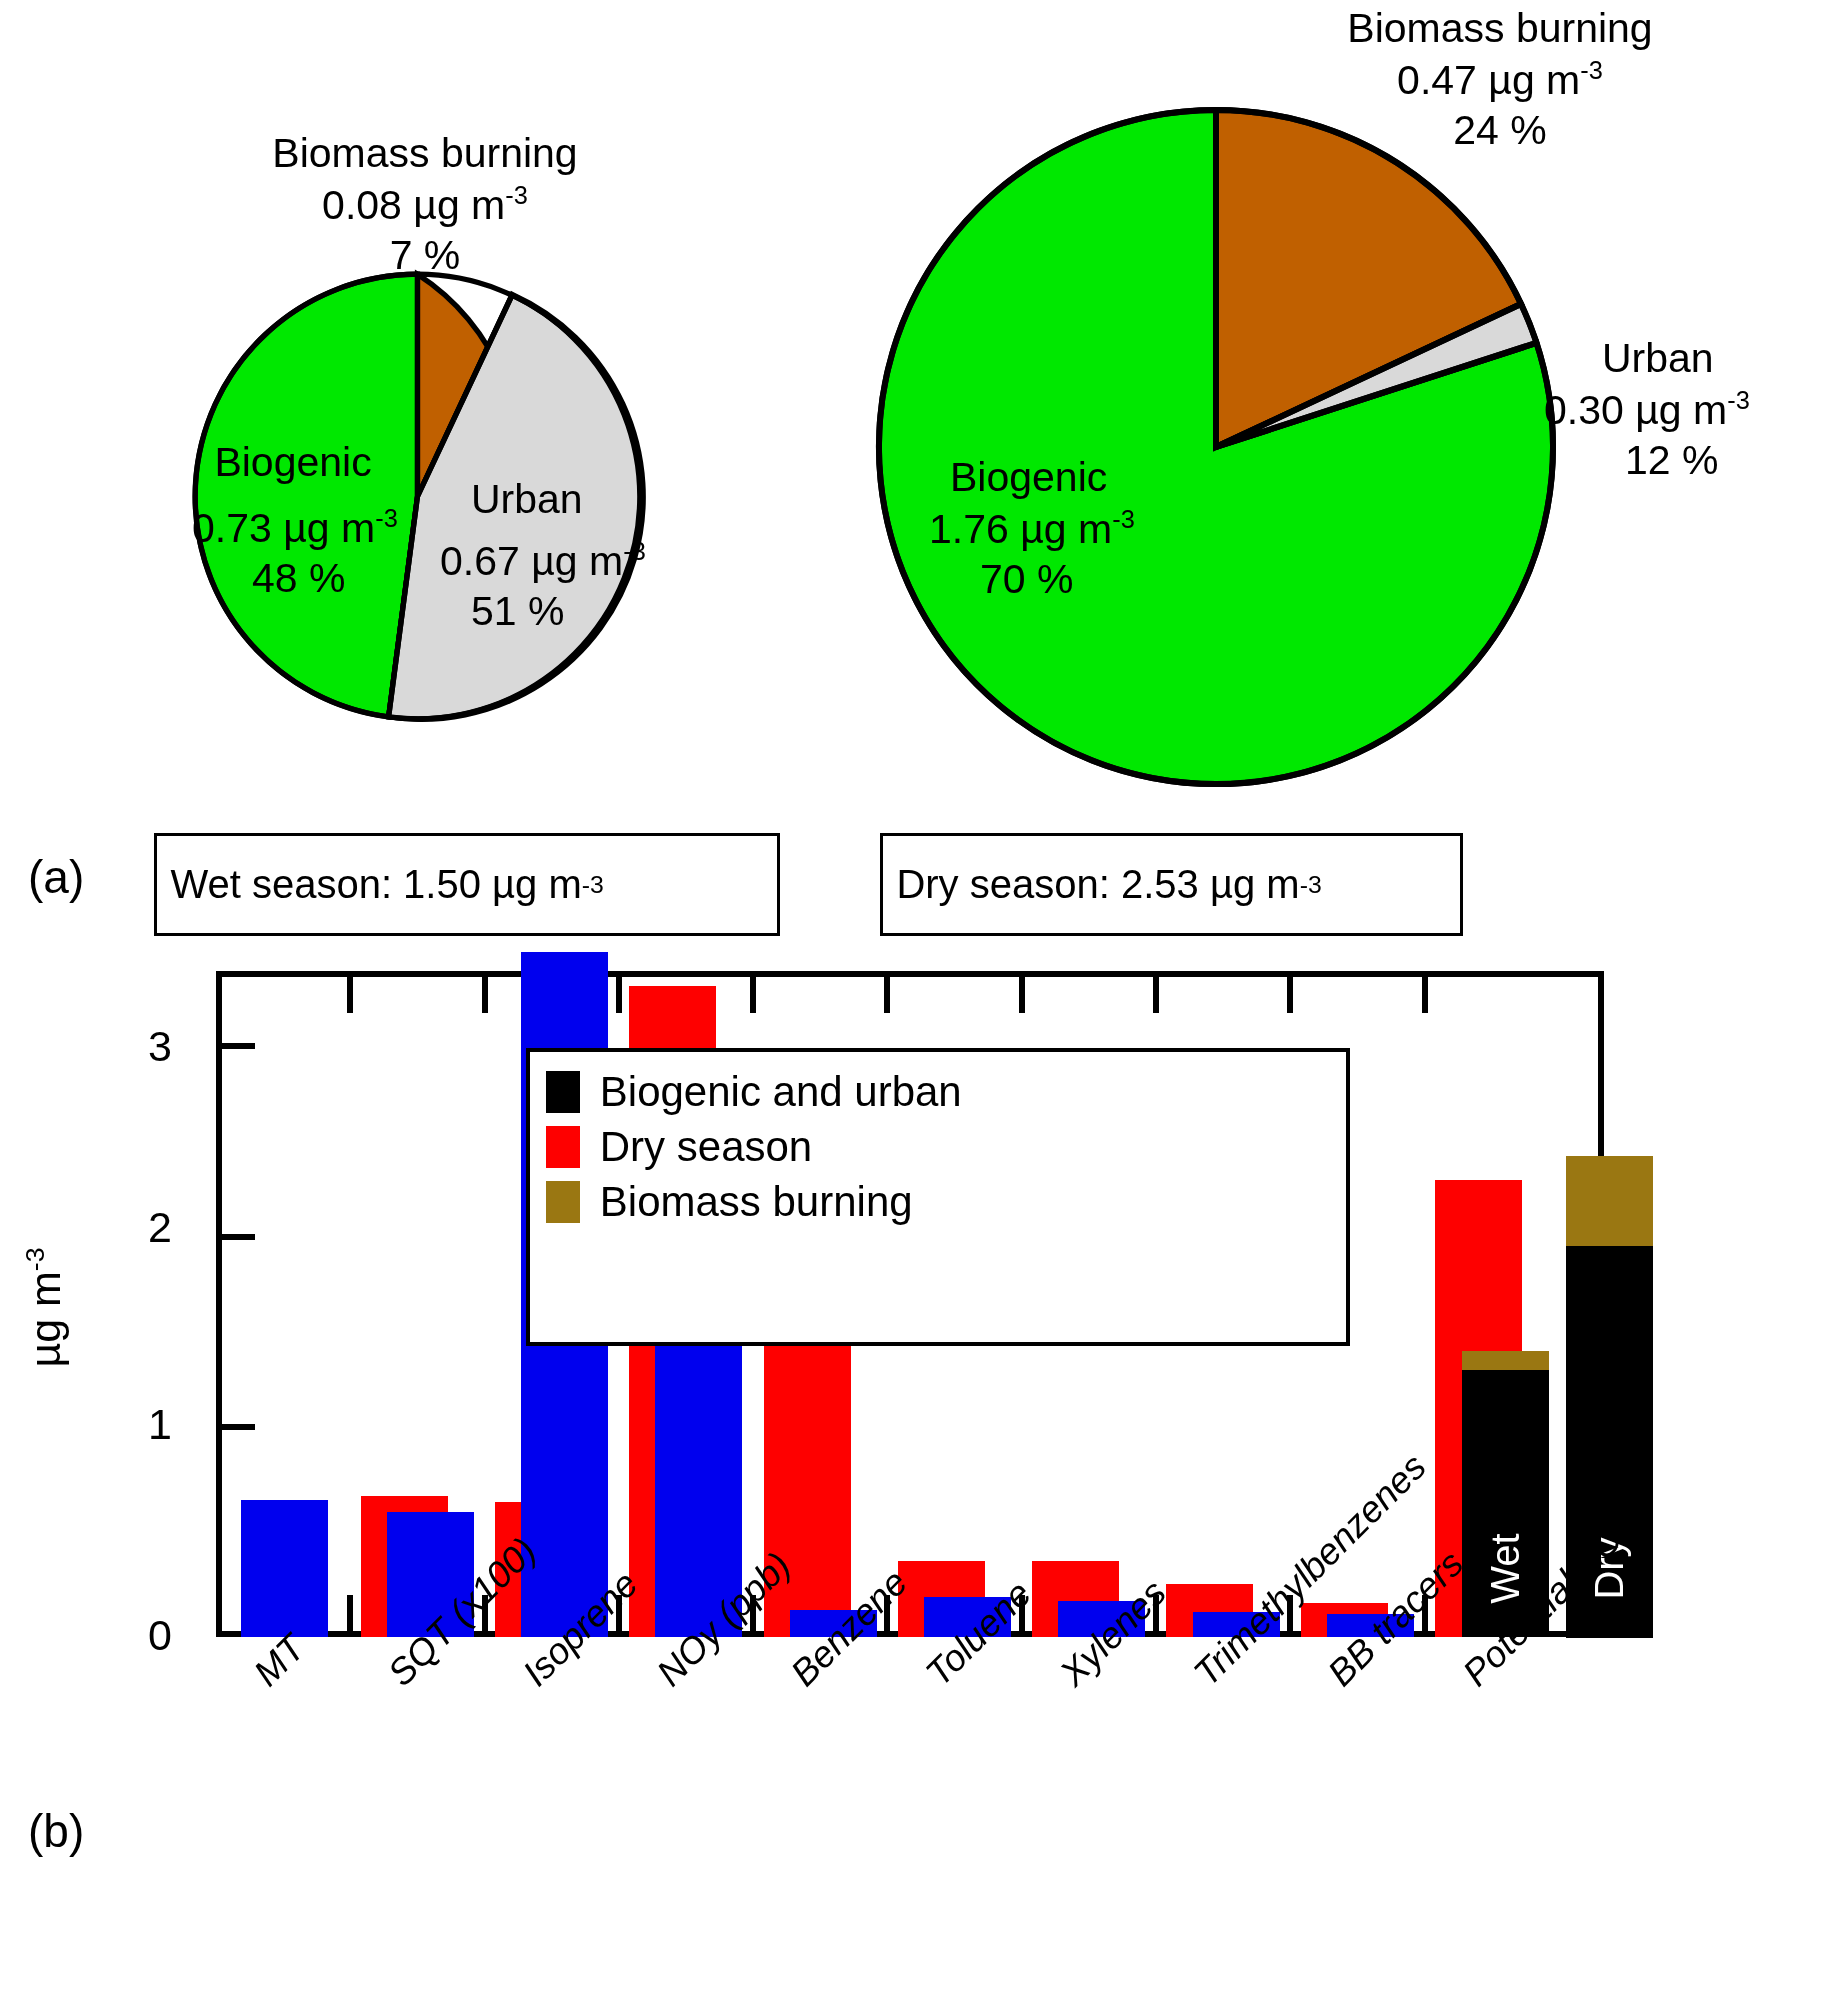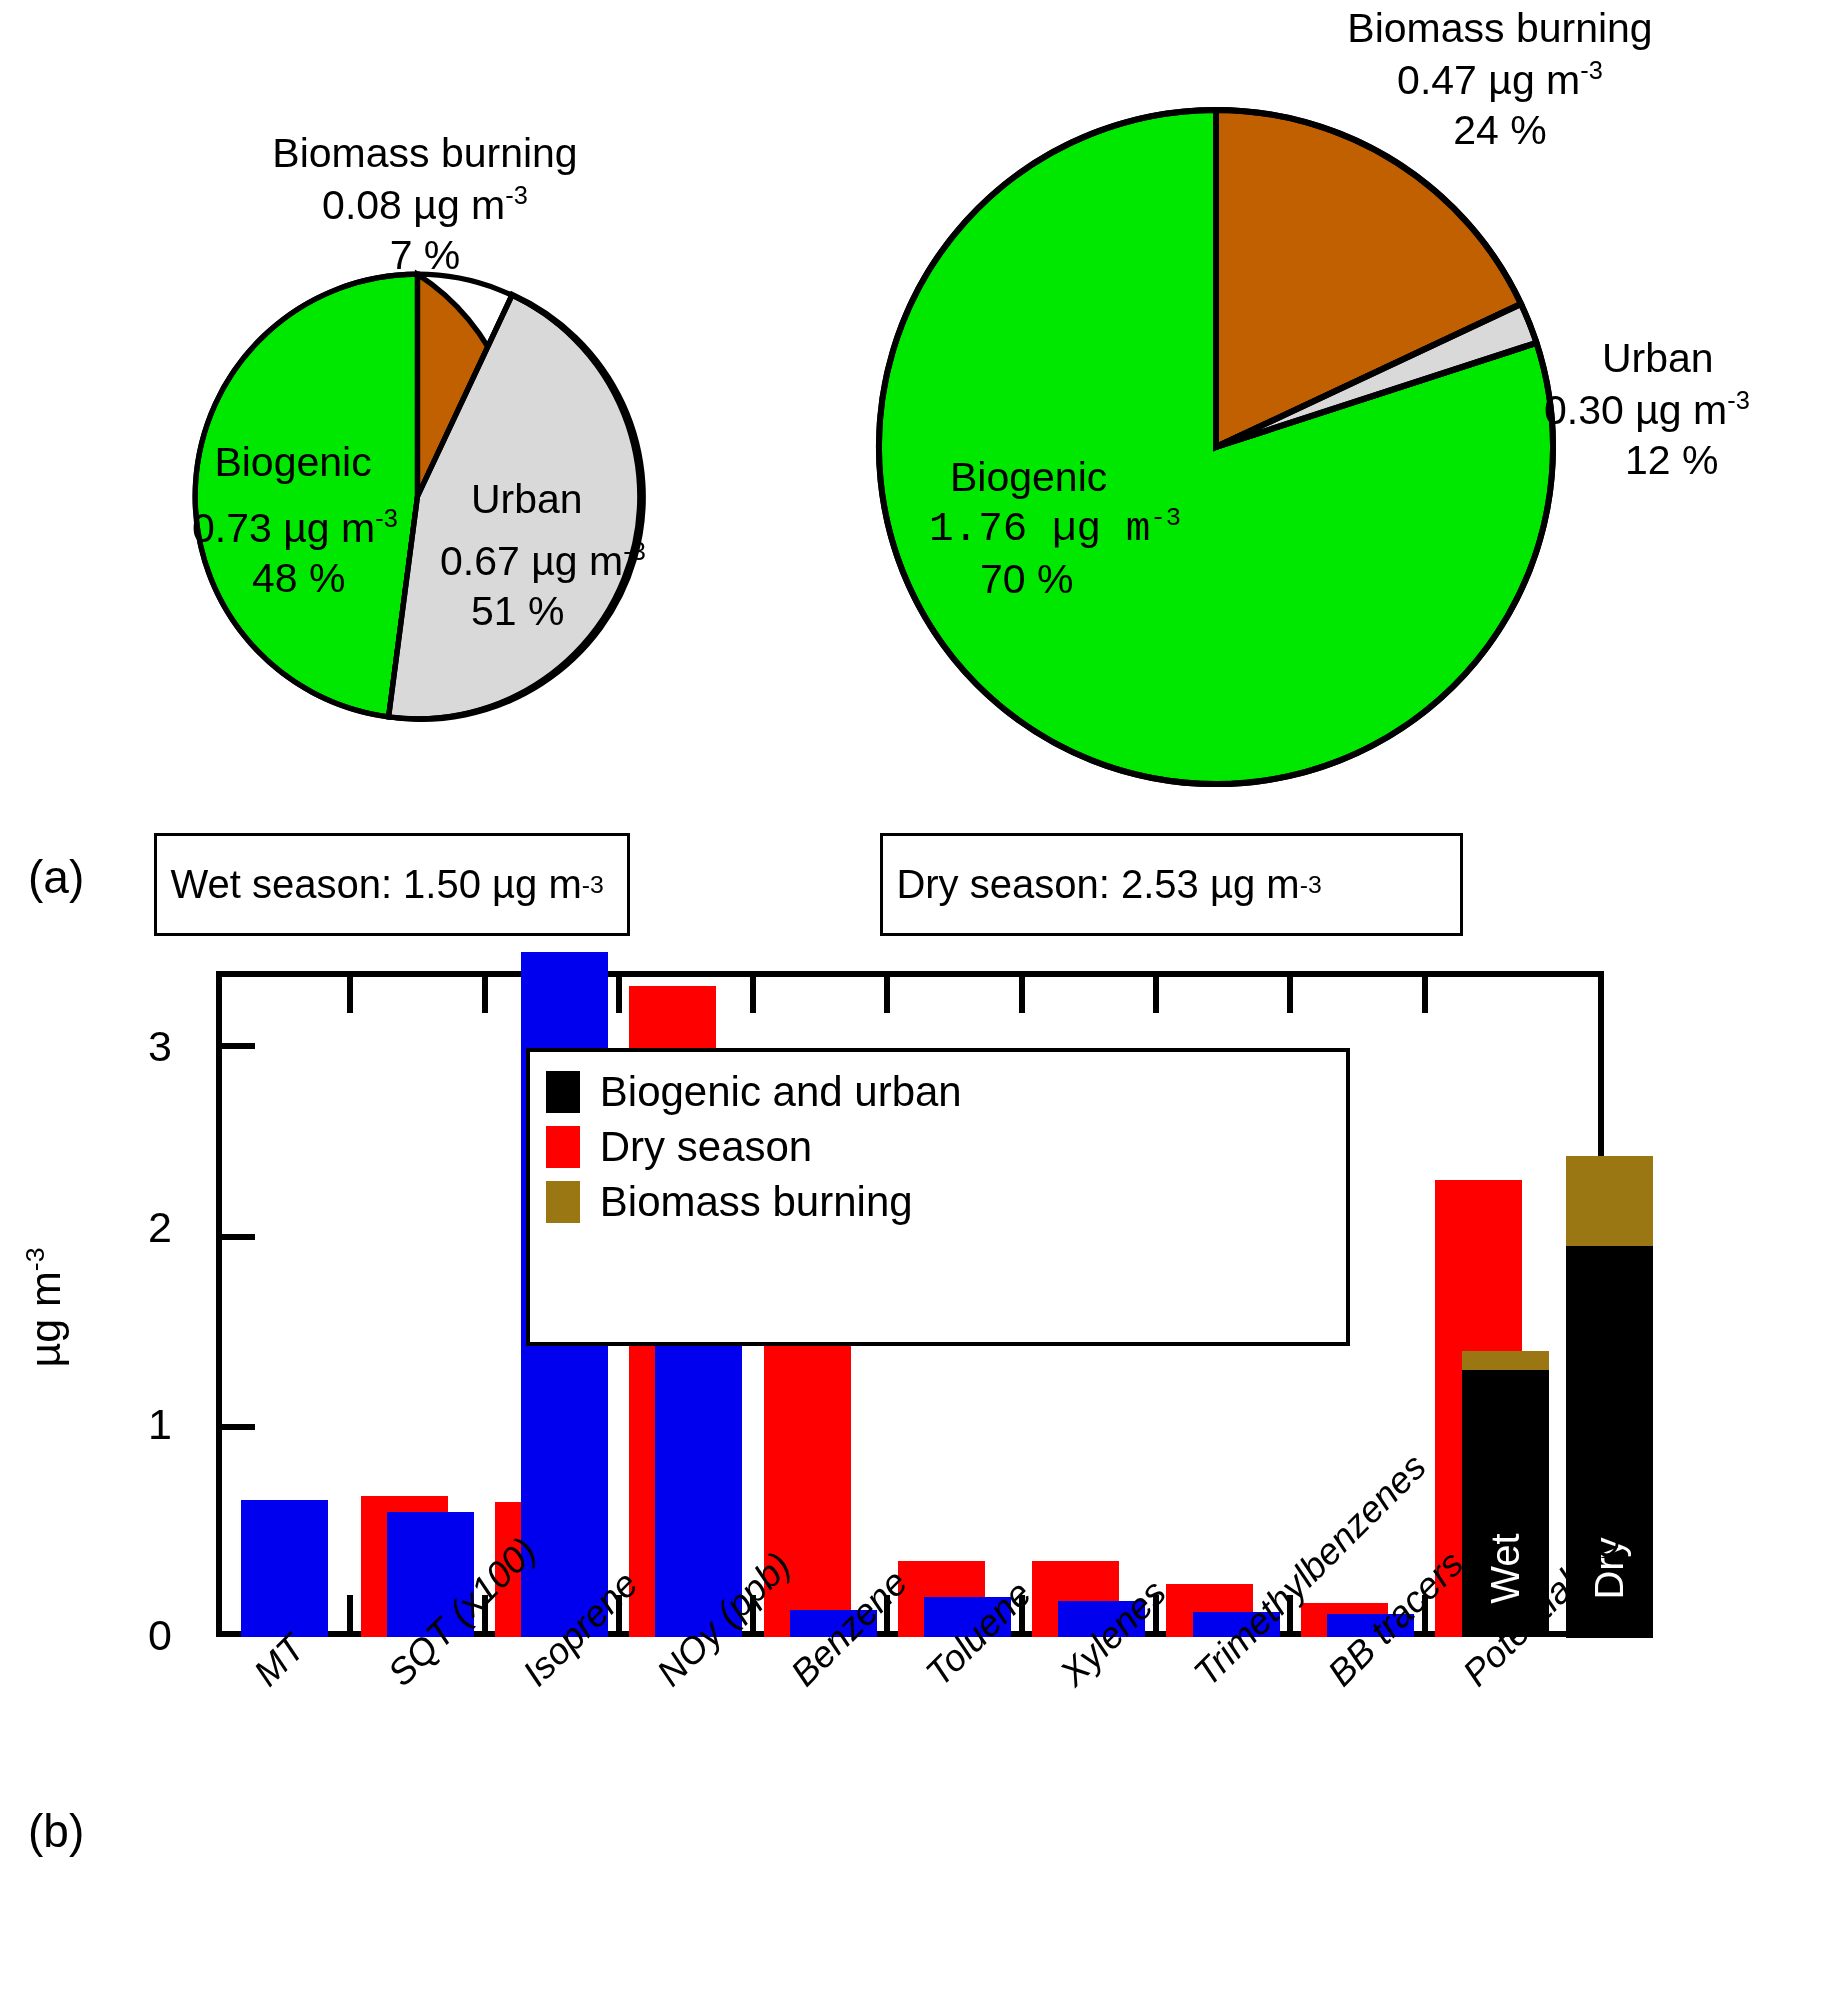--- a/index.html
+++ b/index.html
@@ -132,27 +132,27 @@
     <div class="txt" style="left:1544px;top:336px;font-size:41px;">
       <div style="padding-left:58px;">Urban</div>
       <div style="margin-top:6px;">
         <span>0.30 µg m</span><sup>-3</sup>
       </div>
       <div style="margin-top:4.5px;padding-left:81px;">12 %</div>
     </div>
 
     <div class="txt" style="left:929px;top:455px;font-size:41px;">
       <div style="padding-left:21px;">Biogenic</div>
-      <div style="margin-top:6px;font-family:Liberation Mono, monospace;">
+      <div style="margin-top:6px;">
         <span>1.76 µg m</span><sup>-3</sup>
       </div>
       <div style="margin-top:4.5px;padding-left:51px;">70 %</div>
     </div>
 
-    <div class="seasonbox" style="left:154px;top:833px;width:476px;height:103px;">
+    <div class="seasonbox" style="left:154px;top:833px;width:626px;height:103px;">
       <span>Wet season: 1.50 µg m</span>
         <sup>-3</sup>
     </div>
 
     <div class="seasonbox" style="left:880px;top:833px;width:583px;height:103px;">
       <span>Dry season: 2.53 µg m</span>
         <sup>-3</sup>
     </div>
   </div>
 

